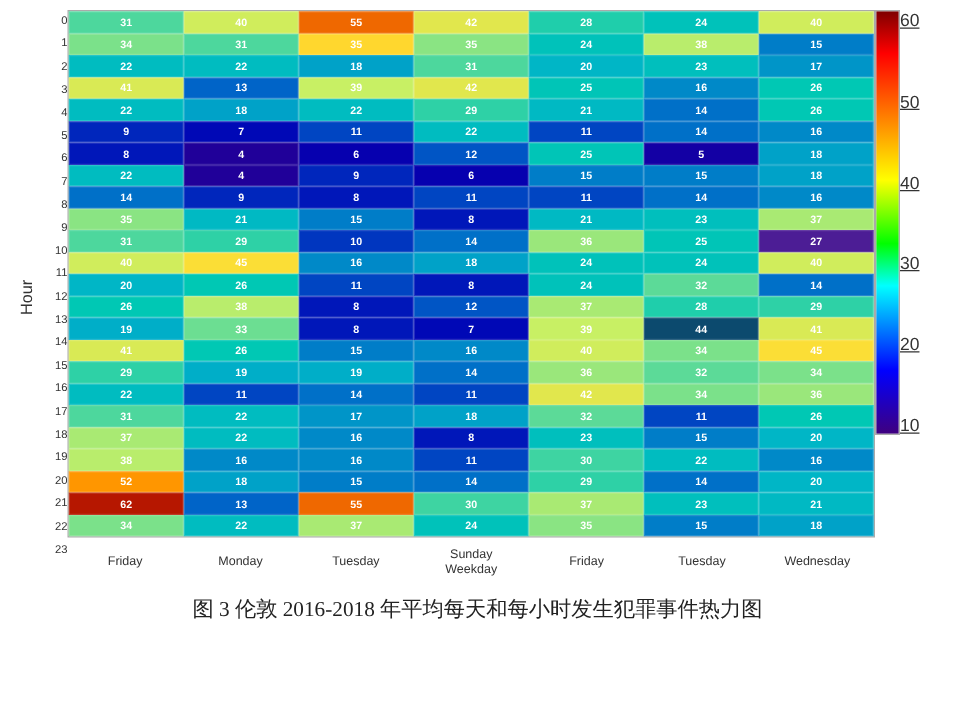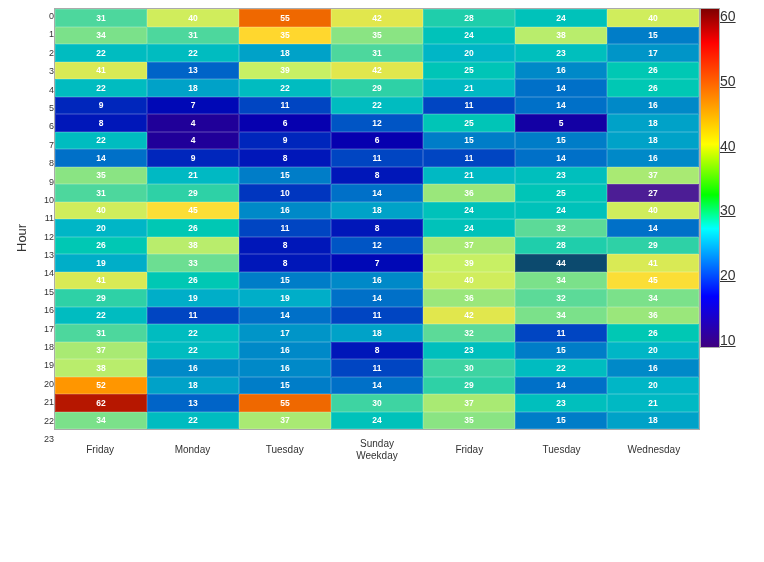--- a/index.html
+++ b/index.html
@@ -391,13 +391,14 @@
             <div class="colorbar-tick-row">60</div>
             <div class="colorbar-tick-row">50</div>
             <div class="colorbar-tick-row">40</div>
             <div class="colorbar-tick-row">30</div>
             <div class="colorbar-tick-row">20</div>
             <div class="colorbar-tick-row">10</div>
           </div>
       </div>
     </div>
   </div>
+  <div class="caption">图 3  伦敦 2016-2018 年平均每天和每小时发生犯罪事件热力图</div>
 </div>
 
 </body></html>

